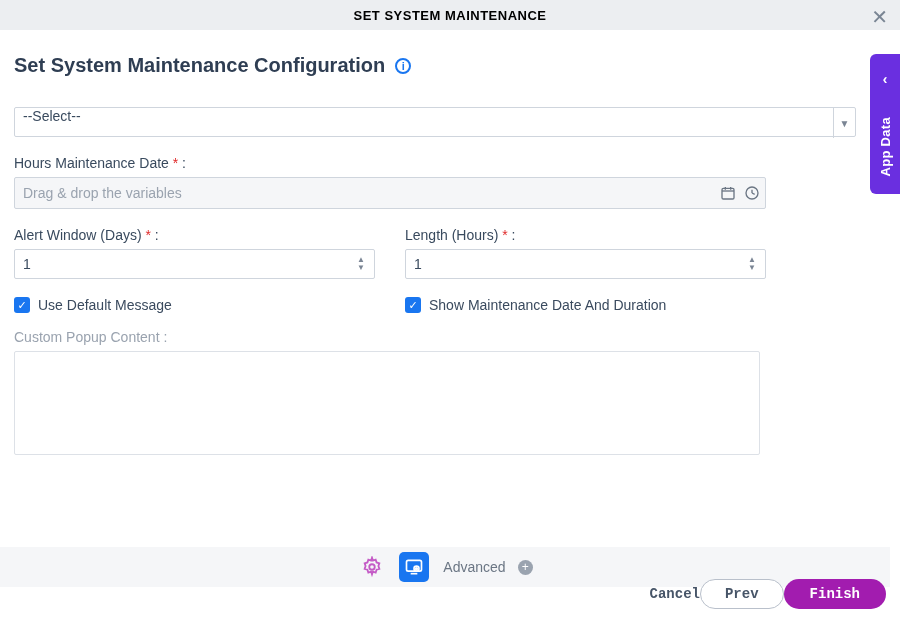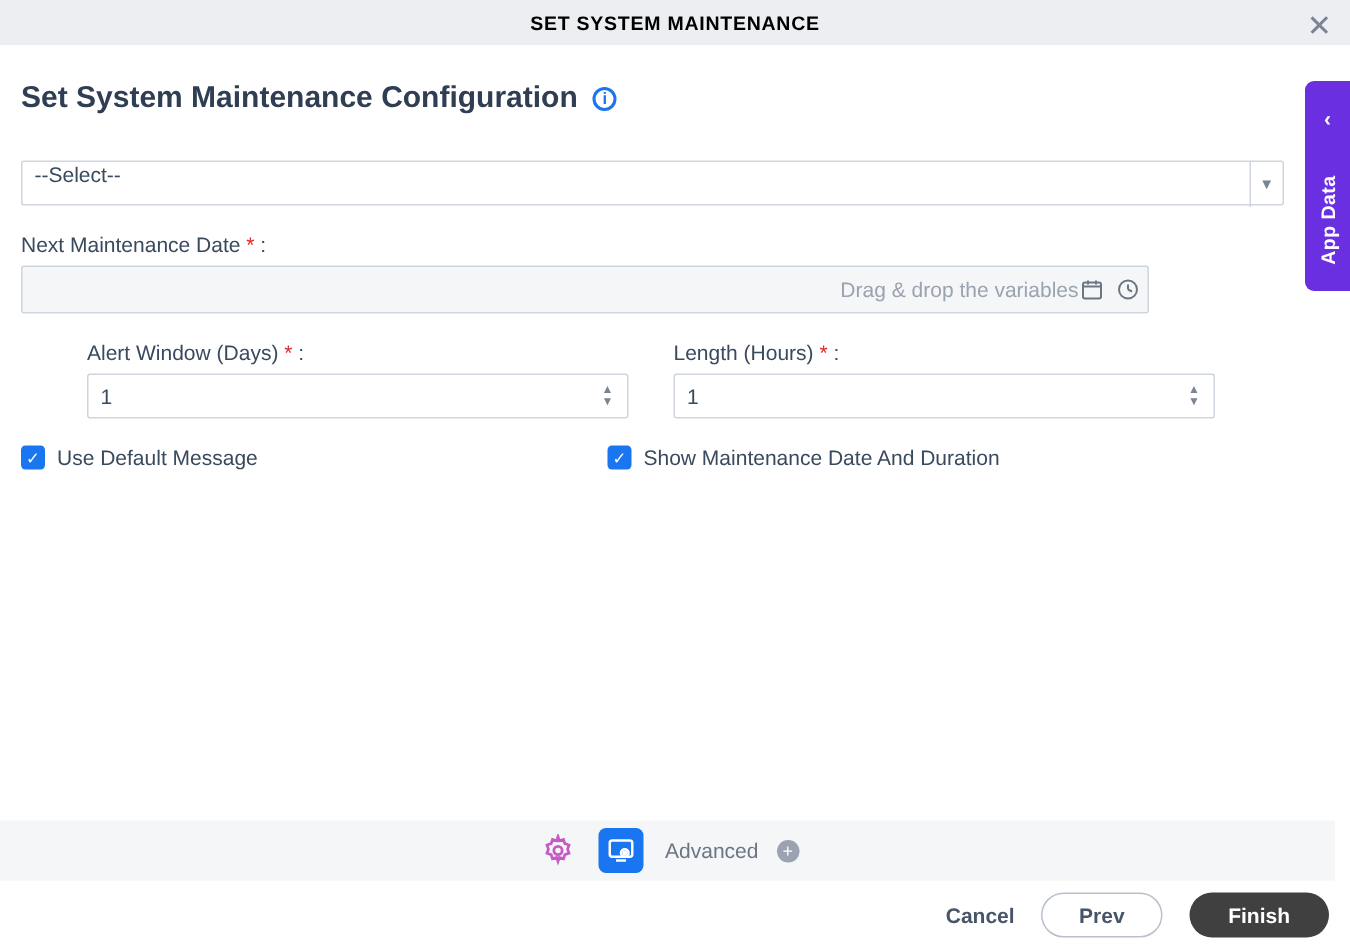--- a/index.html
+++ b/index.html
@@ -118,38 +118,37 @@
     width: 752px;
     height: 32px;
     border: 1px solid #cfd5dd;
     border-radius: 2px;
     background: #f5f6f8;
     display: flex;
     align-items: center;
     padding: 0 4px 0 8px;
     position: relative;
   }
-  .drag-placeholder { color: #9aa3af; flex: 1; text-align: right; }
+  .drag-placeholder { color: #9aa3af; flex: 1; }
   .drag-icons { display: flex; gap: 6px; }
   .small-icon {
     width: 18px; height: 18px;
     display: flex;
     align-items: center;
     justify-content: center;
     color: #6b7684;
     cursor: pointer;
   }
   .small-icon svg { width: 16px; height: 16px; }
 
   .two-col {
     display: flex;
     gap: 30px;
     width: 752px;
     margin-bottom: 18px;
-    margin-left: 44px;
   }
   .col { flex: 1; }
 
   .num-wrap { position: relative; }
   .num-input {
     width: 100%;
     height: 30px;
     border: 1px solid #cfd5dd;
     border-radius: 2px;
     padding: 0 24px 0 8px;
@@ -238,48 +237,48 @@
     display: flex;
     align-items: center;
     justify-content: center;
     cursor: pointer;
     line-height: 1;
   }
 
   .footer {
     position: absolute;
     left: 0; right: 0;
-    bottom: 0;
+    bottom: 16px;
     height: 46px;
     display: flex;
     align-items: center;
     justify-content: flex-end;
-    gap: 18px;
     padding-right: 14px;
+    font-family: Liberation Mono, monospace;
   }
   .btn-link {
     color: #475568;
     font-weight: 600;
     cursor: pointer;
     font-size: 14px;
   }
   .btn-outline {
     border: 1px solid #b9c0cb;
     border-radius: 18px;
     padding: 6px 24px;
     background: #fff;
     color: #475568;
     font-weight: 600;
     cursor: pointer;
     font-size: 14px;
   }
   .btn-primary {
     border-radius: 18px;
     padding: 7px 26px;
-    background: #404040;
+    background: #a21caf;
     color: #fff;
     font-weight: 600;
     cursor: pointer;
     font-size: 14px;
     border: none;
   }
 
   .side-tab {
     position: absolute;
     right: 0;
@@ -334,21 +333,21 @@
       <div class="select-input">
         <span>--Select--</span>
         <div class="select-caret">▼</div>
       </div>
       <div class="plus-btn">+</div>
     </div>
   </div>
 
   <div class="field-block">
     <div class="field-label">
-      <span>Next Maintenance Date </span><span class="req">*</span><span> :</span>
+      <span>Hours Maintenance Date </span><span class="req">*</span><span> :</span>
     </div>
     <div class="drag-input">
       <span class="drag-placeholder">Drag &amp; drop the variables</span>
       <div class="drag-icons">
         <span class="small-icon">
           <svg viewBox="0 0 24 24" fill="none" stroke="currentColor" stroke-width="2">
             <rect x="3" y="5" width="18" height="16" rx="2"></rect>
             <line x1="3" y1="9" x2="21" y2="9"></line>
             <line x1="8" y1="3" x2="8" y2="7"></line>
             <line x1="16" y1="3" x2="16" y2="7"></line>
@@ -399,20 +398,24 @@
     <div class="col">
       <span class="chk">✓</span>
       <span>Use Default Message</span>
     </div>
     <div class="col">
       <span class="chk">✓</span>
       <span>Show Maintenance Date And Duration</span>
     </div>
   </div>
 
+  <div class="field-block">
+    <div class="field-label label-disabled">Custom Popup Content :</div>
+    <textarea class="textarea-box" style=""></textarea>
+  </div>
 
 </div>
 
 <div class="stepper-bar">
   <div class="step-icon gear">
     <svg viewBox="0 0 24 24" fill="none" stroke-width="2">
       <circle cx="12" cy="12" r="3"></circle>
       <path d="M12 2l1 3 3-1 1 3 3 1-1 3 1 3-3 1-1 3-3-1-1 3-1-3-3 1-1-3-3-1 1-3-1-3 3-1 1-3 3 1z" stroke="#c45bc6" fill="none"></path>
     </svg>
   </div>

